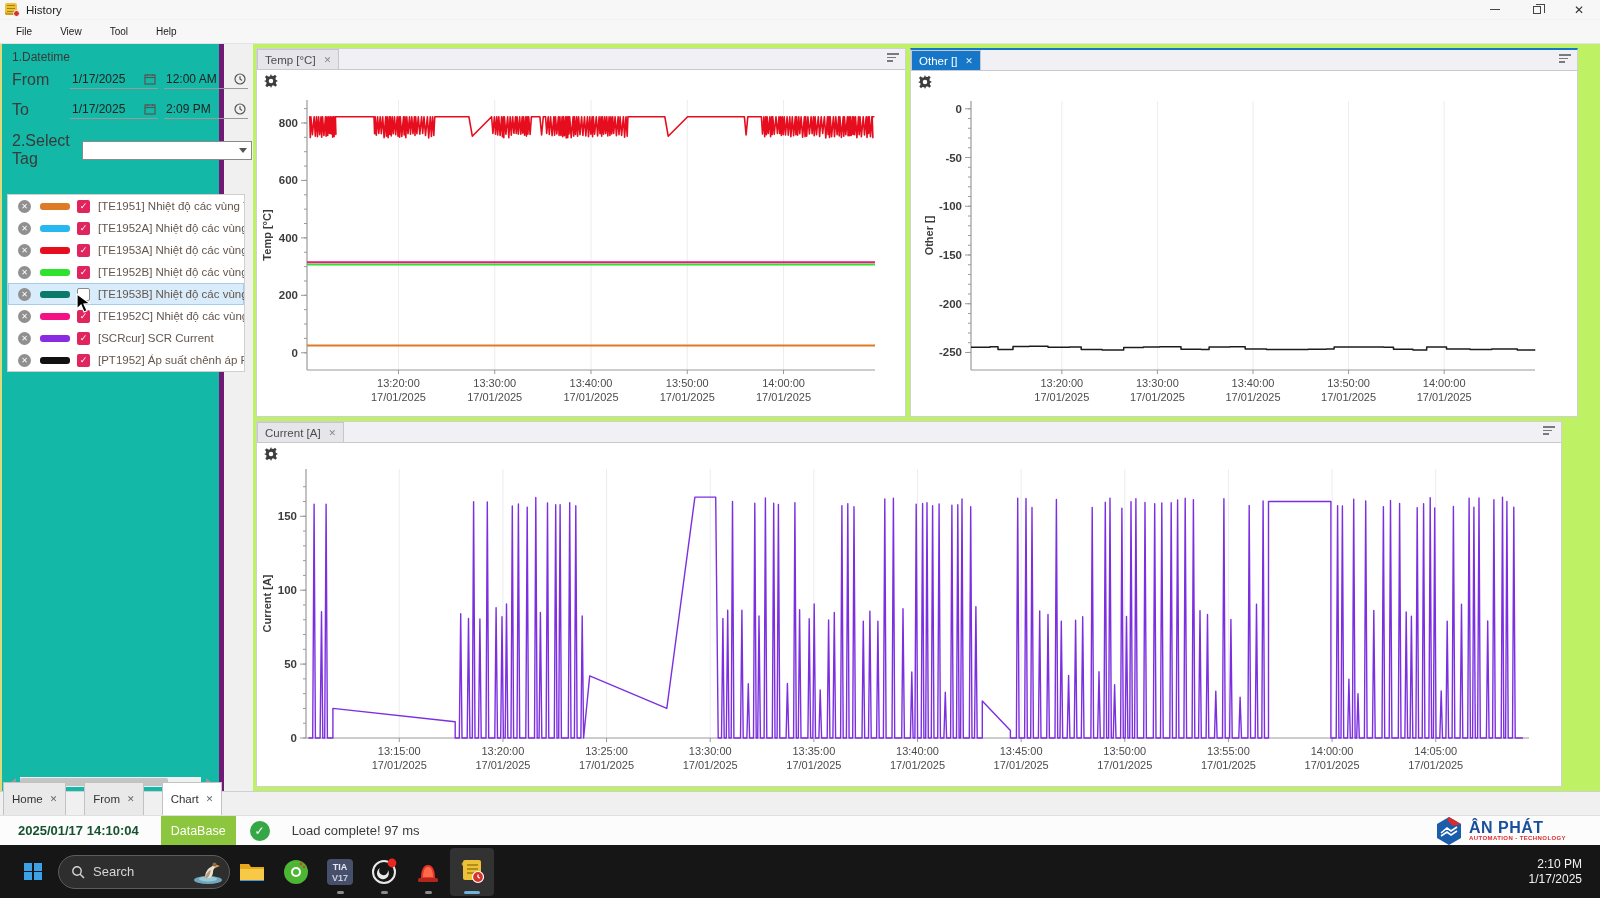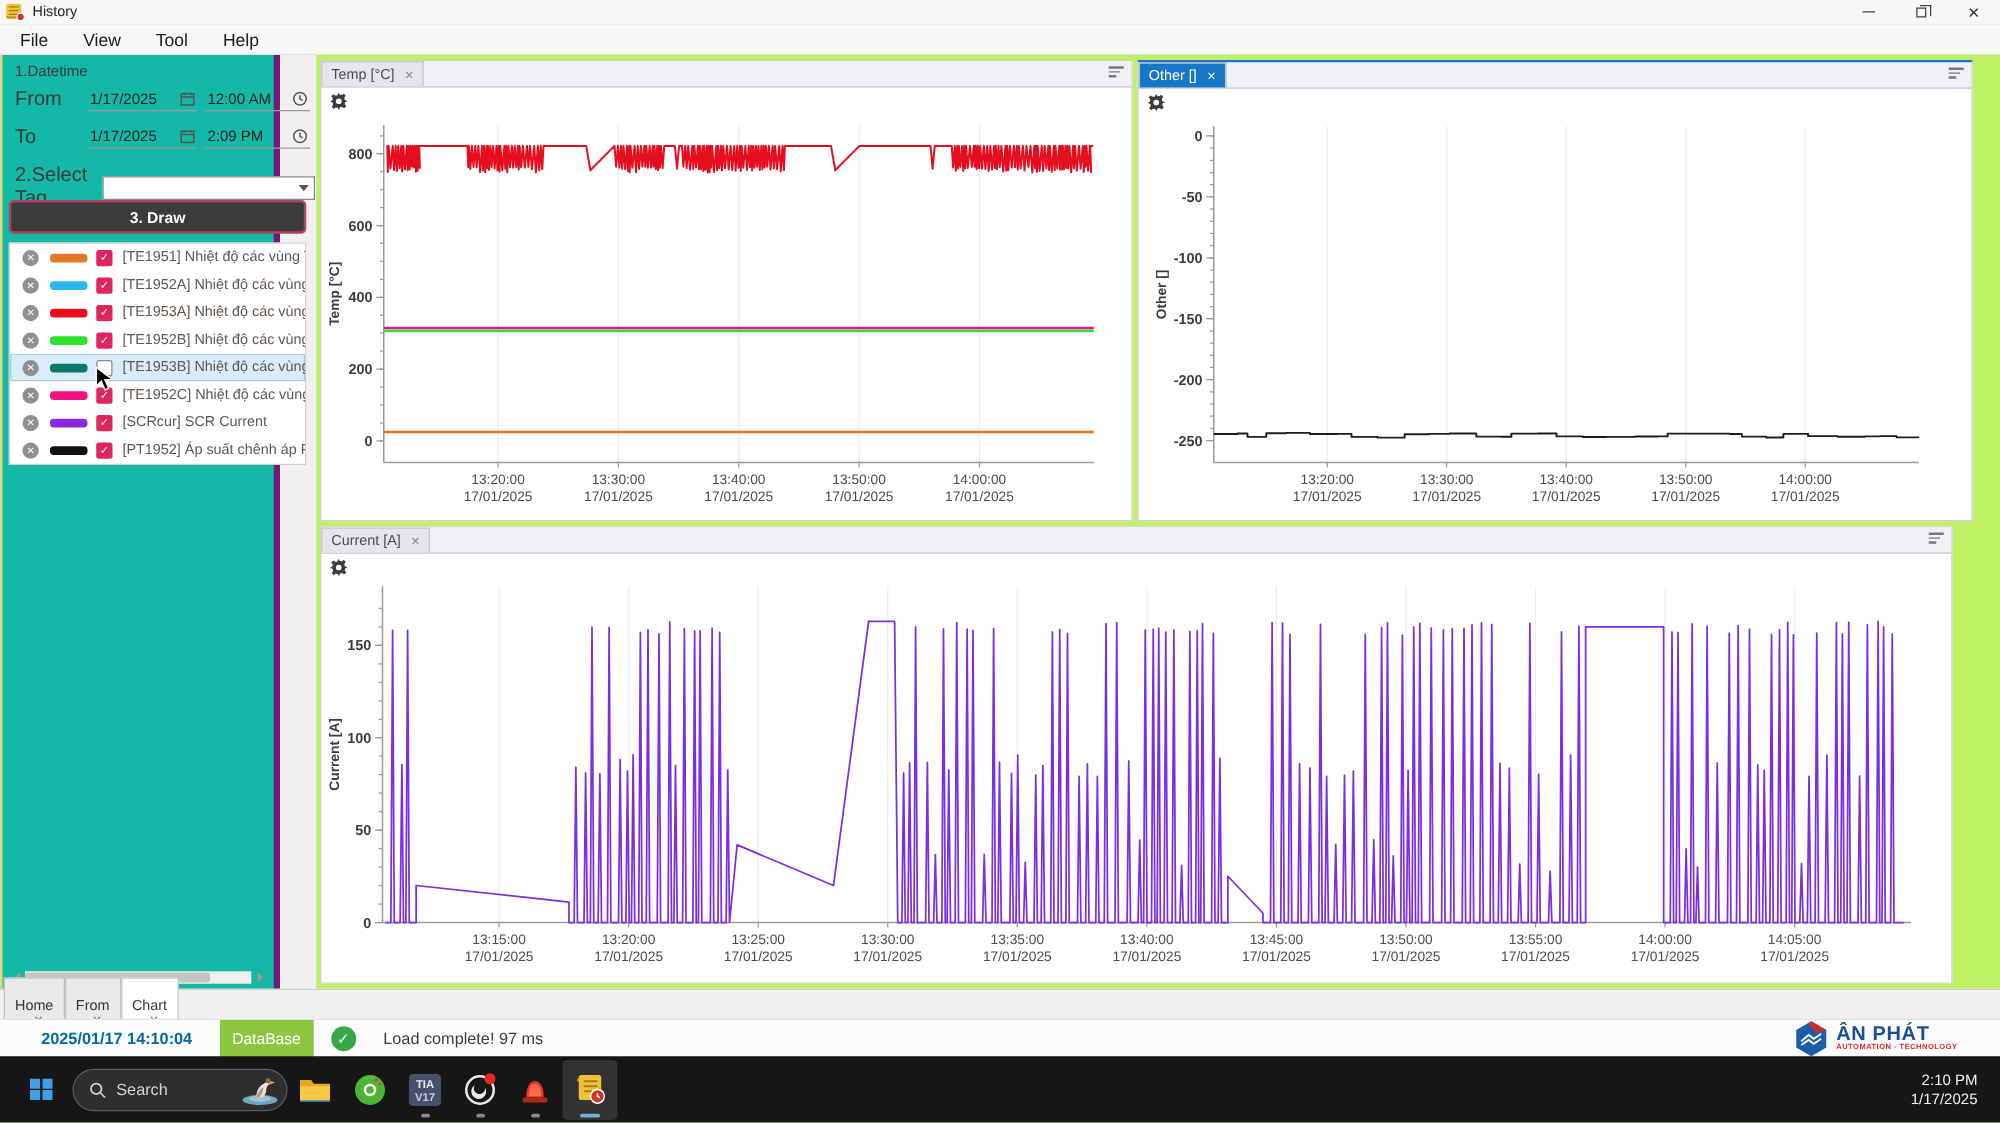--- a/index.html
+++ b/index.html
@@ -19,21 +19,21 @@
   #win-controls { margin-left:auto; display:flex; height:100%; }
   #win-controls .wbtn { width:42px; height:100%; display:flex; align-items:center; justify-content:center; color:#333; }
   .min-glyph { width:10px; height:1px; background:#444; display:block;}
   .restore-glyph { width:8px; height:8px; border:1px solid #444; position:relative; background:#f7f7f7;}
   .restore-glyph:before { content:""; position:absolute; left:2px; top:-3px; width:8px; height:8px; border:1px solid #444; border-left:none; border-bottom:none;}
   .close-glyph { font-size:12px; color:#333; line-height:1; }
 
   
   #menubar { position:absolute; left:0; top:20px; width:1600px; height:24px;
     background:#f7f7f7; display:flex; align-items:center; padding-left:2px; border-bottom:1px solid #e3e3e3;}
-  .menu-item { font-size:14px; color:#1b1b1b; padding:3px 14px; }
+  .menu-item { font-size:10px; color:#1b1b1b; padding:3px 14px; }
 
   
   #sidebar { position:absolute; left:0; top:44px; width:224px; height:747px;
     background:#14b8a6; border-right:5px solid #701a75; }
   #sidebar:before { content:""; position:absolute; left:0; top:0; bottom:0; width:2px; background:#dedc7a; }
   .side-label { font-size:12px; color:#3a3a3a; }
   #sec-datetime { position:absolute; left:12px; top:6px; }
   .dt-row { position:absolute; left:12px; display:flex; align-items:center; }
   .dt-row .lab { width:58px; font-size:16px; color:#3a3a3a; }
   .field { display:flex; align-items:center; border-bottom:1px solid #9a9a9a; height:19px; padding:0 2px; background:transparent;}
@@ -87,28 +87,28 @@
   .chart-body { position:absolute; left:0; right:0; top:21px; bottom:0; }
   .panel.active .chart-body { top:21px; }
   .gear { position:absolute; left:7px; top:4px; z-index:5; }
   svg.chart { position:absolute; left:0; top:0; width:100%; height:100%; }
   svg text { font-family:"Liberation Sans",sans-serif; }
 
   
   #doctabs { position:absolute; left:0; top:791px; width:1600px; height:24px; background:#f0f0f0;
     border-top:1px solid #cfcfcf; display:flex; align-items:flex-end; padding-left:3px;}
   .dtab { height:21px; display:flex; align-items:center; padding:16px 8px; font-size:11.5px; color:#333;
-    background:#e9e9e9; border:1px solid #c2c2c2; border-bottom:none; margin-right:0;flex-direction:column;}
+    background:#e9e9e9; border:1px solid #c2c2c2; border-bottom:none; margin-right:18px;}
   .dtab .dclose { margin-left:7px; font-size:9px; color:#666; }
   .dtab.active { background:#fff; height:23px; }
 
   
   #statusbar { position:absolute; left:0; top:815px; width:1600px; height:30px; background:#fcfcfc;
     border-top:1px solid #e0e0e0; display:flex; align-items:center; }
-  #status-time { font-size:13px; font-weight:bold; color:#0369a1; margin-left:33px; }
+  #status-time { font-size:13px; font-weight:bold; color:#14532d; margin-left:18px; }
   #db-badge { height:30px; padding:0 10px; margin-left:22px; display:flex; align-items:center;
     color:#fff; font-size:12.5px; }
   #ok-circle { width:20px; height:20px; border-radius:50%; margin-left:14px; color:#fff; font-size:12px;
     display:flex; align-items:center; justify-content:center; }
   #status-msg { font-size:13px; color:#3c3c3c; margin-left:22px; }
   #brand { margin-left:auto; margin-right:34px; display:flex; align-items:center; }
   #brand-text { margin-left:5px; }
   #brand-name { font-size:16px; font-weight:bold; letter-spacing:.5px; line-height:14px;}
   #brand-tag { font-size:6px; font-weight:bold; text-align:center; letter-spacing:.4px;}
 
@@ -202,21 +202,20 @@
         </svg>
     </span>
   </div>
   <div class="dt-row" id="row-selecttag">
     <span class="lab" style="width:66px">2.Select Tag</span>
     <span id="tag-select">
       <span class="val"></span>
       <span class="chev"></span>
     </span>
   </div>
-  <div id="draw-btn">3. Draw</div>
   <div id="taglist">
       <div class="tag-row">
         <span class="remove-dot">✕</span>
         <span class="swatch" style="background: rgb(223, 122, 39);"></span>
         <span class="cbx on" style="background: rgb(224, 36, 94);">✓</span>
         <span class="tag-text">[TE1951] Nhiệt độ các vùng TE 1951</span>
       </div>
       <div class="tag-row">
         <span class="remove-dot">✕</span>
         <span class="swatch" style="background: rgb(39, 184, 242);"></span>

